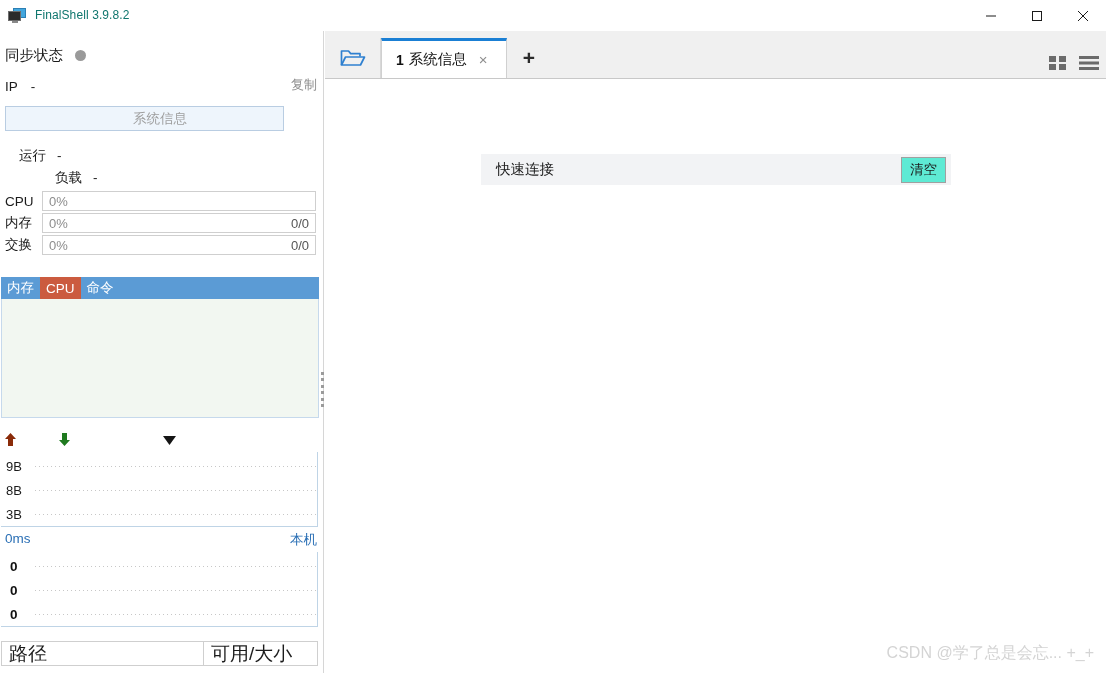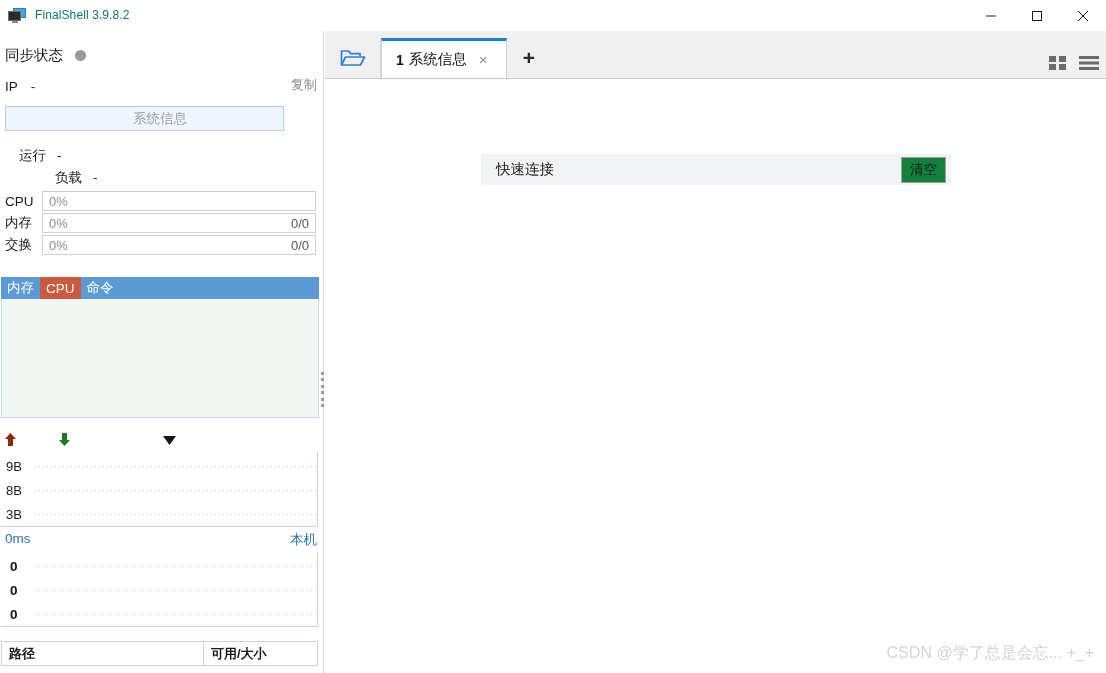--- a/index.html
+++ b/index.html
@@ -190,22 +190,22 @@
     font-weight: bold; transform: translateY(-50%);
   }
 
   
   .disk-head {
     position: absolute; left: 1px; top: 610px; width: 317px; height: 25px;
     border: 1px solid #cfcfcf; background: #ffffff;
     display: flex; align-items: stretch;
   }
   .disk-col {
-    font-size: 13px; color: #1b1b1b; display: flex; align-items: center;
-    padding-left: 7px; white-space: nowrap; font-weight: bold;
+    font-size: 19px; color: #1b1b1b; display: flex; align-items: center;
+    padding-left: 7px; white-space: nowrap;
   }
   .disk-col.path { width: 202px; border-right: 1px solid #cfcfcf; }
 
   
   .right {
     position: absolute; left: 325px; top: 31px;
     width: 781px; height: 642px; background: #ffffff;
   }
   .tabbar {
     position: absolute; left: 0; top: 0; width: 781px; height: 48px;
@@ -244,21 +244,21 @@
   .icon-btn { cursor: pointer; display: flex; }
 
   .quick-bar {
     position: absolute; left: 156px; top: 123px;
     width: 470px; height: 31px; background: #f2f3f5;
     display: flex; align-items: center;
   }
   .quick-label { margin-left: 15px; font-size: 14.5px; color: #1b1b1b; }
   .quick-clear {
     margin-left: auto; margin-right: 5px;
-    padding: 3px 8px; background: #15803d; border: 1px solid #a0a0a0;
+    padding: 3px 8px; background: #5eead4; border: 1px solid #a0a0a0;
     font-size: 13.5px; color: #1b1b1b; cursor: pointer;
   }
 
   .watermark {
     position: absolute; right: 12px; bottom: 9px;
     font-size: 16px; color: #d4d4d4; white-space: nowrap; margin-top: 21px;
   }
 </style>
 </head>
 <body>

